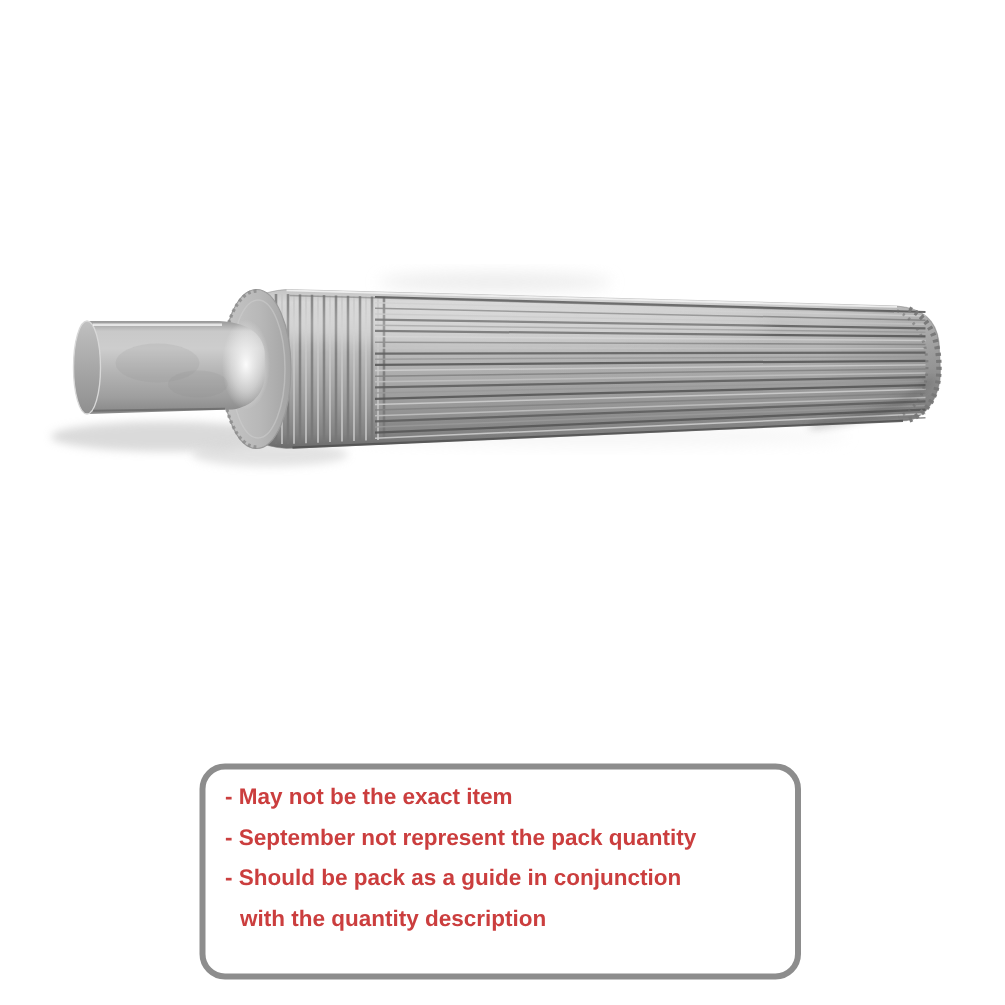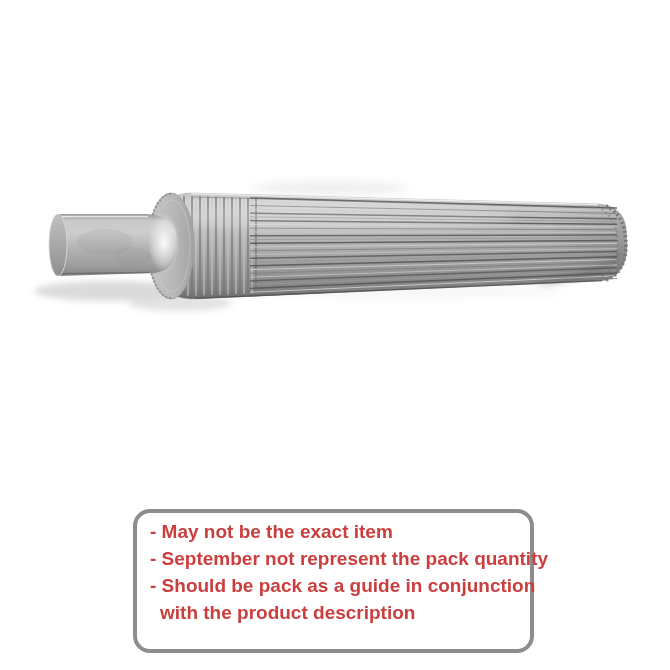--- a/index.html
+++ b/index.html
@@ -29,21 +29,21 @@
     padding: 5px 8px 0 13px;
     color: var(--accent, #cb3e3e);
     font-weight: bold;
   }
   .notice-title {
     font-size: 20px;
     line-height: 30px;
     white-space: nowrap;
   }
   .notice-line {
-    font-size: 19px;
+    font-size: 15px;
     line-height: 27px;
     white-space: nowrap;
   }
   .notice-line.cont { padding-left: 10px; }
 </style>
 </head>
 <body>
 
 <div class="canvas">
 
@@ -186,16 +186,16 @@
         <path d="M 62,273.8 L 150,272.5" stroke="#3c3c3c" stroke-width="1.4" opacity="0.35" fill="none"></path>
         <ellipse cx="164" cy="243" rx="16" ry="30" fill="url(#radFillet)"></ellipse>
       </g>
     </svg>
   </figure>
 
   <div class="notice">
     <div class="notice-line">- May not be the exact item</div>
     <div class="notice-line">- September not represent the pack quantity</div>
     <div class="notice-line">- Should be pack as a guide in conjunction</div>
-    <div class="notice-line cont">with the product description</div>
+    <div class="notice-line cont">with the quantity description</div>
   </div>
 
 </div>
 
 </body></html>

